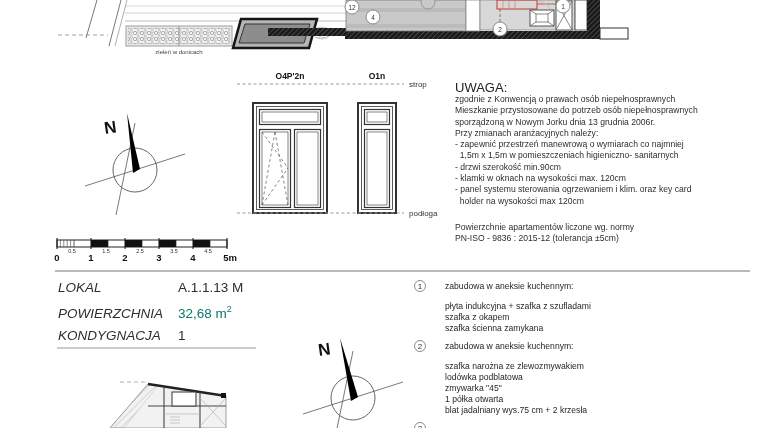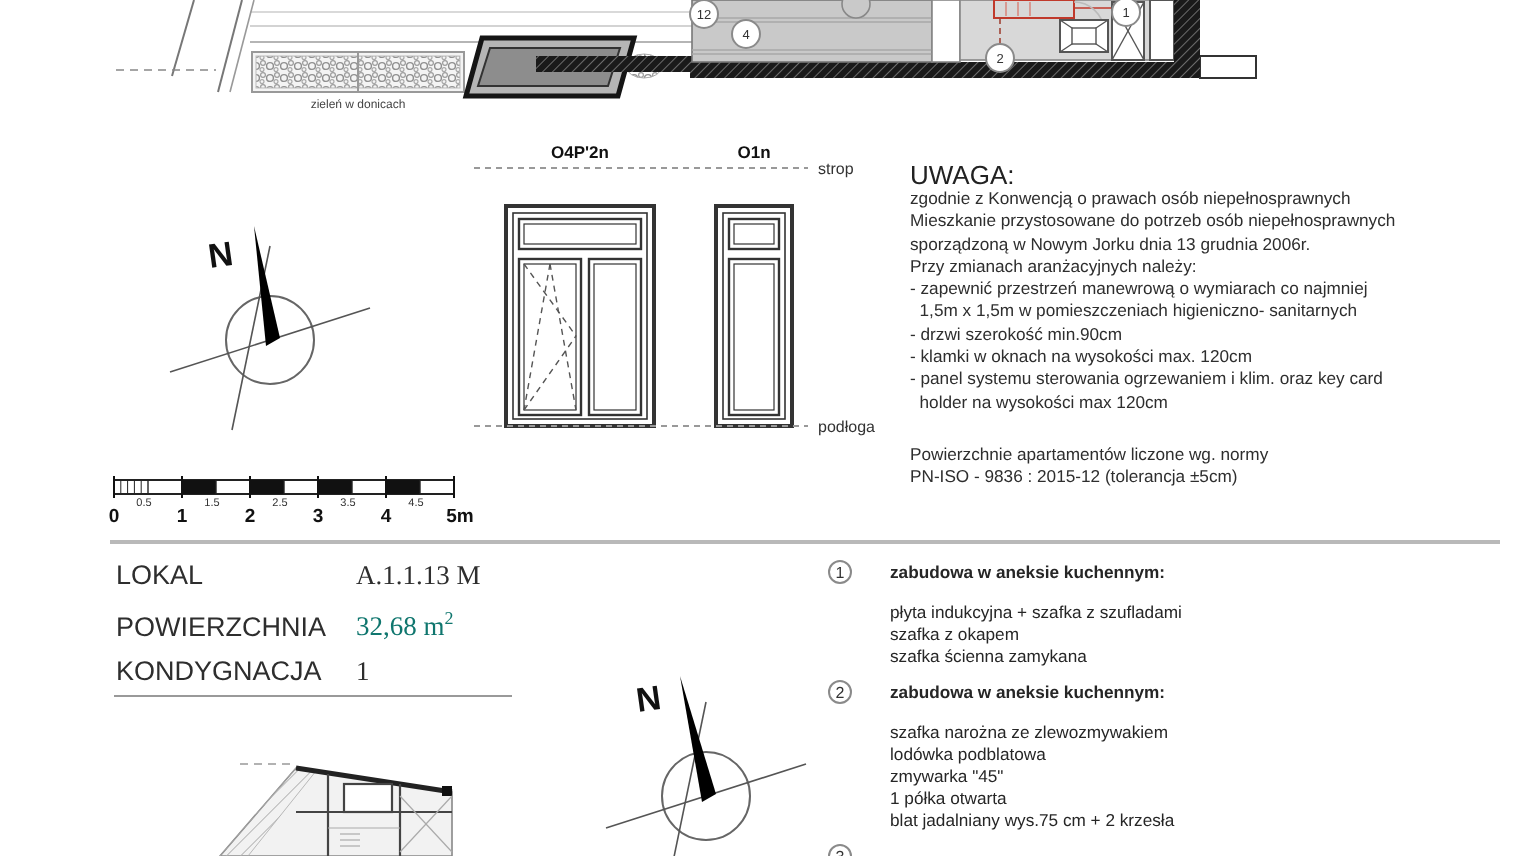--- a/index.html
+++ b/index.html
@@ -5,26 +5,26 @@
   html,body{margin:0;padding:0;background:#fff;}
   #canvas{
     position:relative;width:760px;height:428px;background:#ffffff;
     overflow:hidden;font-family:"Liberation Sans",sans-serif;color:#2b2b2b;
   }
   .abs{position:absolute;}
   .txt{white-space:pre;line-height:11.3px;font-size:8.6px;color:#2e2e2e;}
   .notice-title{font-size:13px;line-height:13px;color:#222;}
   .norm{margin-top:15px;}
   .info-row{position:absolute;left:58px;width:260px;height:24px;font-size:13.5px;color:#2e2e2e;}
-  .info-label{display:inline-block;width:120px;}
-  .info-value{display:inline-block;font-family:Liberation Serif, serif;}
+  .info-label{display:inline-block;width:120px;font-style:italic;}
+  .info-value{display:inline-block;}
   .red{color:#0f766e;}
   .red sup{font-size:9px;}
   .note-block{position:absolute;left:445px;font-size:8.6px;color:#262626;}
-  .note-title{line-height:11px;margin-bottom:9px;white-space:pre;font-weight:bold;}
+  .note-title{line-height:11px;margin-bottom:9px;white-space:pre;}
   .note-items div{line-height:10.9px;white-space:pre;}
   .marker-circle{
     position:absolute;width:12px;height:12px;border:1px solid #8a8a8a;border-radius:50%;
     font-size:8px;line-height:12px;text-align:center;color:#333;background:#fff;box-sizing:border-box;
   }
   svg text{font-family:"Liberation Sans",sans-serif;}
 </style>
 </head>
 <body>
 

